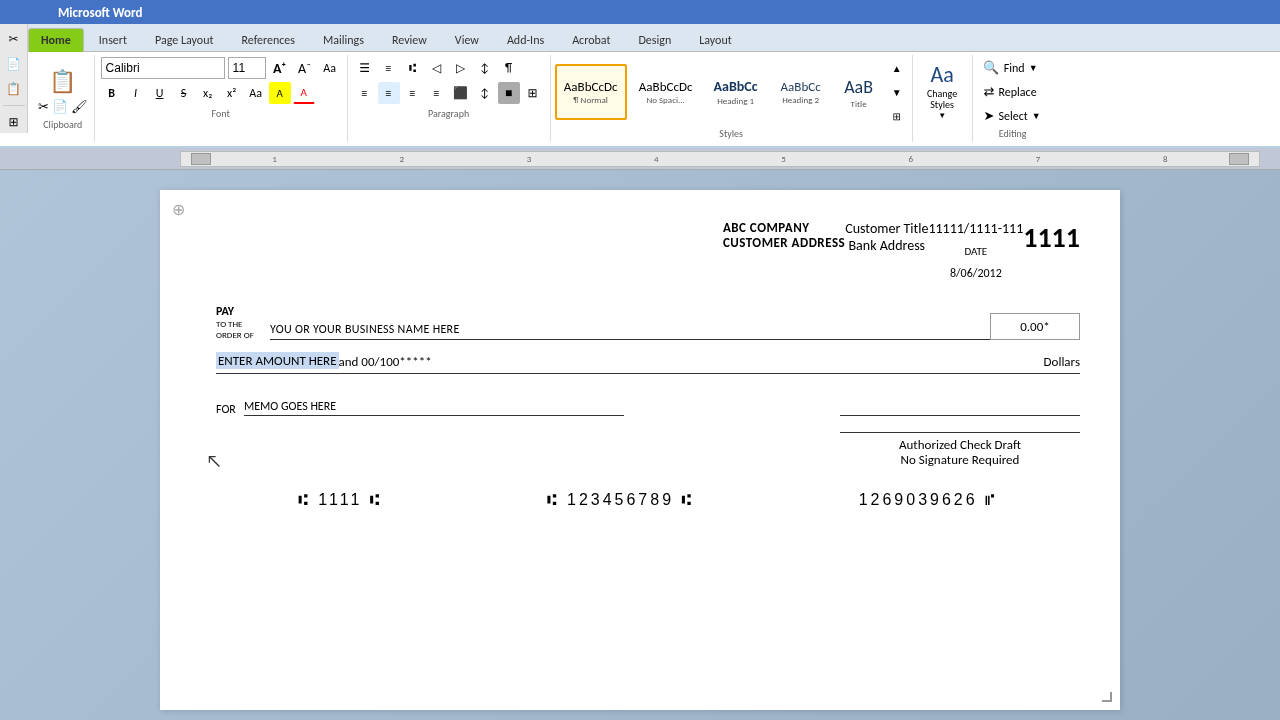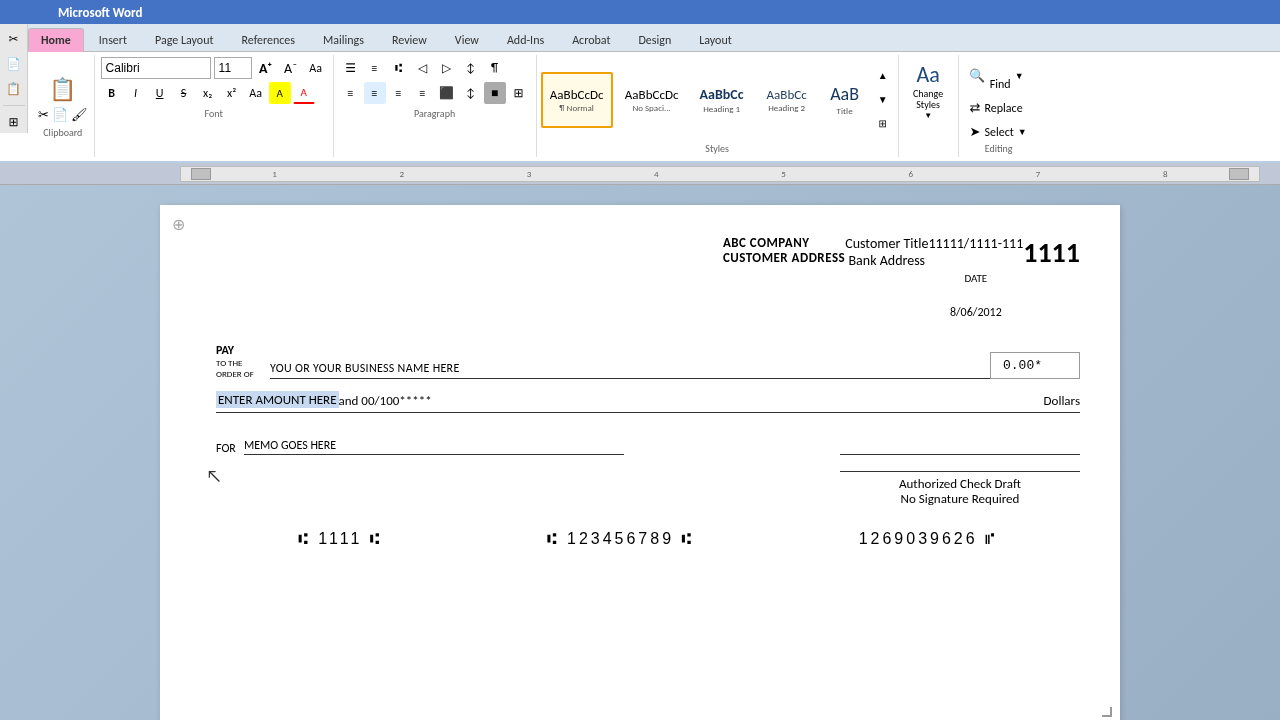--- a/index.html
+++ b/index.html
@@ -35,21 +35,21 @@
       border-bottom: 2px solid #b8cfe4;
       padding: 3px 6px 4px;
       display: flex;
       align-items: stretch;
       gap: 0;
       min-height: 88px;
     }
 
     
     .font-name-box {
-      width: 110px;
+      width: 124px;
       height: 22px;
       border: 1px solid #aaa;
       padding: 1px 4px;
       font-size: 12px;
       background: #fff;
     }
     .font-size-box {
       width: 38px;
       height: 22px;
       border: 1px solid #aaa;
@@ -106,21 +106,21 @@
   </style>
 </head>
 <body>
 
 <div style="background:#4472c4; height:24px; display:flex; align-items:center; padding:0 8px; gap:8px;">
   <span style="color:#fff; font-size:13px; font-weight:bold; margin-right:auto; padding-left:50px;">Microsoft Word</span>
 </div>
 
 <div class="ribbon-tabs">
   <div style="width:28px;"></div>
-  <div class="ribbon-tab" style="background:#f9a8d4; border-color:#bbb; border-bottom-color:#fff; margin-bottom:-1px; font-weight:bold;">Home</div>
+  <div class="ribbon-tab" style="background:#84cc16; border-color:#bbb; border-bottom-color:#fff; margin-bottom:-1px; font-weight:bold;">Home</div>
   <div class="ribbon-tab">Insert</div>
   <div class="ribbon-tab">Page Layout</div>
   <div class="ribbon-tab">References</div>
   <div class="ribbon-tab">Mailings</div>
   <div class="ribbon-tab">Review</div>
   <div class="ribbon-tab">View</div>
   <div class="ribbon-tab">Add-Ins</div>
   <div class="ribbon-tab">Acrobat</div>
   <div class="ribbon-tab">Design</div>
   <div class="ribbon-tab">Layout</div>
@@ -226,21 +226,21 @@
       <span style="font-size:22px; color:#1f497d;">Aa</span>
       <span style="font-size:10px; line-height:1.1; text-align:center;">Change<br>Styles</span>
       <span style="font-size:8px;">▼</span>
     </div>
   </div>
 
   <div style="display:flex; flex-direction:column; padding:2px 6px; min-width:80px;">
     <div style="display:flex; flex-direction:column; gap:3px; flex:1;">
       <div style="display:flex; align-items:center; gap:4px; padding:2px 4px; cursor:pointer; border:1px solid transparent; border-radius:2px;">
         <span style="font-size:13px;">🔍</span>
-        <span style="font-size:12px;margin-top:17px;">Find</span>
+        <span style="font-size:12px;">Find</span>
         <span style="font-size:9px;">▼</span>
       </div>
       <div style="display:flex; align-items:center; gap:4px; padding:2px 4px; cursor:pointer; border:1px solid transparent; border-radius:2px;">
         <span style="font-size:13px;">⇄</span>
         <span style="font-size:12px;">Replace</span>
       </div>
       <div style="display:flex; align-items:center; gap:4px; padding:2px 4px; cursor:pointer; border:1px solid transparent; border-radius:2px;">
         <span style="font-size:13px;">➤</span>
         <span style="font-size:12px;">Select</span>
         <span style="font-size:9px;">▼</span>
@@ -280,41 +280,41 @@
       <div>
         <div style="font-size:13px; font-weight:bold; letter-spacing:0.5px;">ABC COMPANY</div>
         <div style="font-size:13px; font-weight:bold; letter-spacing:0.5px;">CUSTOMER ADDRESS</div>
       </div>
 
       <div style="text-align:center;">
         <div style="font-size:14px;">Customer Title</div>
         <div style="font-size:14px;">Bank Address</div>
       </div>
 
-      <div style="display:flex; flex-direction:column; align-items:center; gap:20px;">
+      <div style="display:flex; flex-direction:column; align-items:center; gap:8px;">
         <div style="font-size:14px;">11111/1111-111</div>
         <div style="font-size:11px;">DATE</div>
         <div style="font-size:12px;">8/06/2012</div>
       </div>
 
       <div style="display:flex; flex-direction:column; align-items:flex-end;">
         <div style="font-size:28px; font-weight:bold;">1111</div>
       </div>
     </div>
 
     <div style="display:flex; align-items:flex-end; margin-left:16px; margin-bottom:12px;">
       <div style="display:flex; flex-direction:column; font-size:10px; min-width:54px;">
         <span style="font-size:12px; font-weight:bold;">PAY</span>
         <span style="font-size:9px;">TO THE</span>
         <span style="font-size:9px;">ORDER OF</span>
       </div>
       <div style="flex:1; border-bottom:1px solid #333; padding-bottom:3px;">
         <span style="font-size:12px; letter-spacing:0.3px;text-align:center;">YOU OR YOUR BUSINESS NAME HERE</span>
       </div>
-      <div style="border:1px solid #999; padding:5px 12px; min-width:90px; text-align:left;font-family:Liberation Mono, monospace;">
+      <div style="border:1px solid #999; padding:5px 12px; min-width:90px; text-align:center;">
         <span style="font-size:13px;">0.00*</span>
       </div>
     </div>
 
     <div style="display:flex; align-items:flex-end; margin-left:16px; margin-bottom:24px; padding-bottom:4px; border-bottom:1px solid #333;">
       <span style="background:#c6d9f1; font-size:13px; padding:1px 2px;">ENTER AMOUNT HERE</span>
       <span style="font-size:13px;"> and 00/100*****</span>
       <span style="font-size:13px; margin-left:auto;">Dollars</span>
     </div>
 

